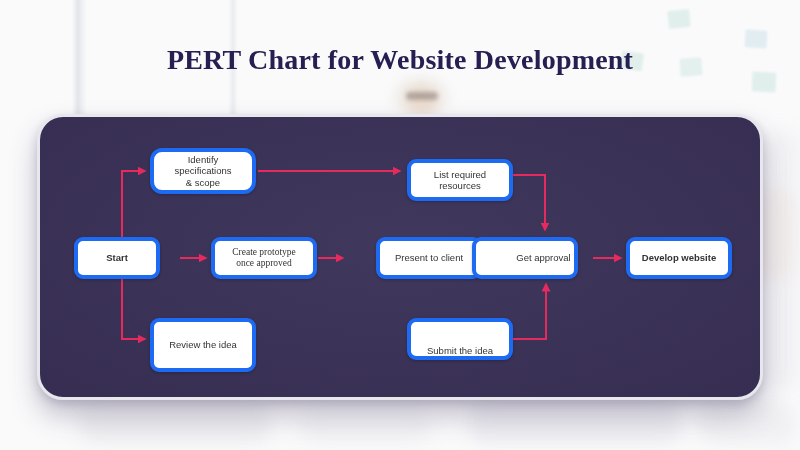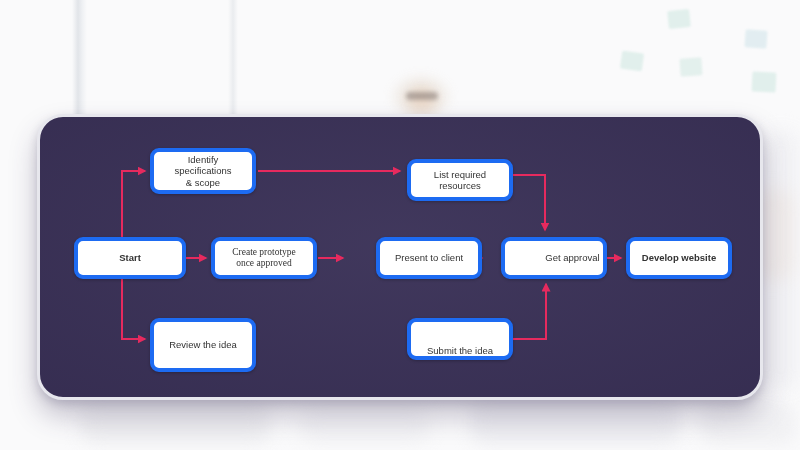--- a/index.html
+++ b/index.html
@@ -68,20 +68,21 @@
   <div class="decor hair"></div>
   <div class="decor face"></div>
   <div class="decor glasses"></div>
   <div class="decor blob b1"></div>
   <div class="decor blob b2"></div>
   <div class="decor blob b3"></div>
   <div class="decor blob b4"></div>
   <div class="decor blob b5"></div>
   <div class="decor blob b6"></div>
 
+  <div class="title">PERT Chart for Website Development</div>
 
   <div class="panel">
     <div class="panel-inner"></div>
 
     <svg class="edges">
       <defs>
         <marker id="ah" markerUnits="userSpaceOnUse" markerWidth="9" markerHeight="9" refX="7.5" refY="4.5" orient="auto">
           <path id="ah-path" d="M0,0 L9,4.5 L0,9 Z" fill="#e62a5e"></path>
         </marker>
       </defs>
@@ -92,40 +93,40 @@
           <polyline points="218,54 360,54" marker-end="url(#ah)"></polyline>
           <polyline points="278,141 303,141" marker-end="url(#ah)"></polyline>
           <polyline points="415,141 442,141" marker-end="url(#ah)"></polyline>
           <polyline points="473,58 505,58 505,113" marker-end="url(#ah)"></polyline>
           <polyline points="473,222 506,222 506,167" marker-end="url(#ah)"></polyline>
           <polyline points="553,141 581,141" marker-end="url(#ah)"></polyline>
         </g>
     </svg>
 
     <div id="node-layer">
-        <div class="node bold" style="left: 34px; top: 120px; width: 112px; height: 42px;">
+        <div class="node bold" style="left: 34px; top: 120px; width: 86px; height: 42px;">
           <span>Start</span>
         </div>
-        <div class="node" style="left: 110px; top: 31px; width: 106px; height: 46px;">
+        <div class="node" style="left: 110px; top: 31px; width: 106px; height: 46px; border-radius: 12px;">
           <span>Identify
 specifications
 &amp; scope</span>
         </div>
         <div class="node" style="left: 367px; top: 42px; width: 106px; height: 42px;">
           <span>List required
 resources</span>
         </div>
         <div class="node" style="left: 171px; top: 120px; width: 106px; height: 42px; font-family: Liberation Serif, serif;">
           <span>Create prototype
 once approved</span>
         </div>
         <div class="node" style="left: 308px; top: 120px; width: 106px; height: 42px; margin-left: 28px;">
           <span>Present to client</span>
         </div>
-        <div class="node" style="left: 461px; top: 120px; width: 106px; height: 42px; padding-left: 37px;">
+        <div class="node" style="left: 432px; top: 120px; width: 106px; height: 42px; padding-left: 37px;">
           <span>Get approval</span>
         </div>
         <div class="node bold" style="left: 586px; top: 120px; width: 106px; height: 42px;">
           <span>Develop website</span>
         </div>
         <div class="node" style="left: 110px; top: 201px; width: 106px; height: 54px;">
           <span>Review the idea</span>
         </div>
         <div class="node" style="left: 367px; top: 201px; width: 106px; height: 42px; align-items: flex-end;">
           <span>Submit the idea</span>

